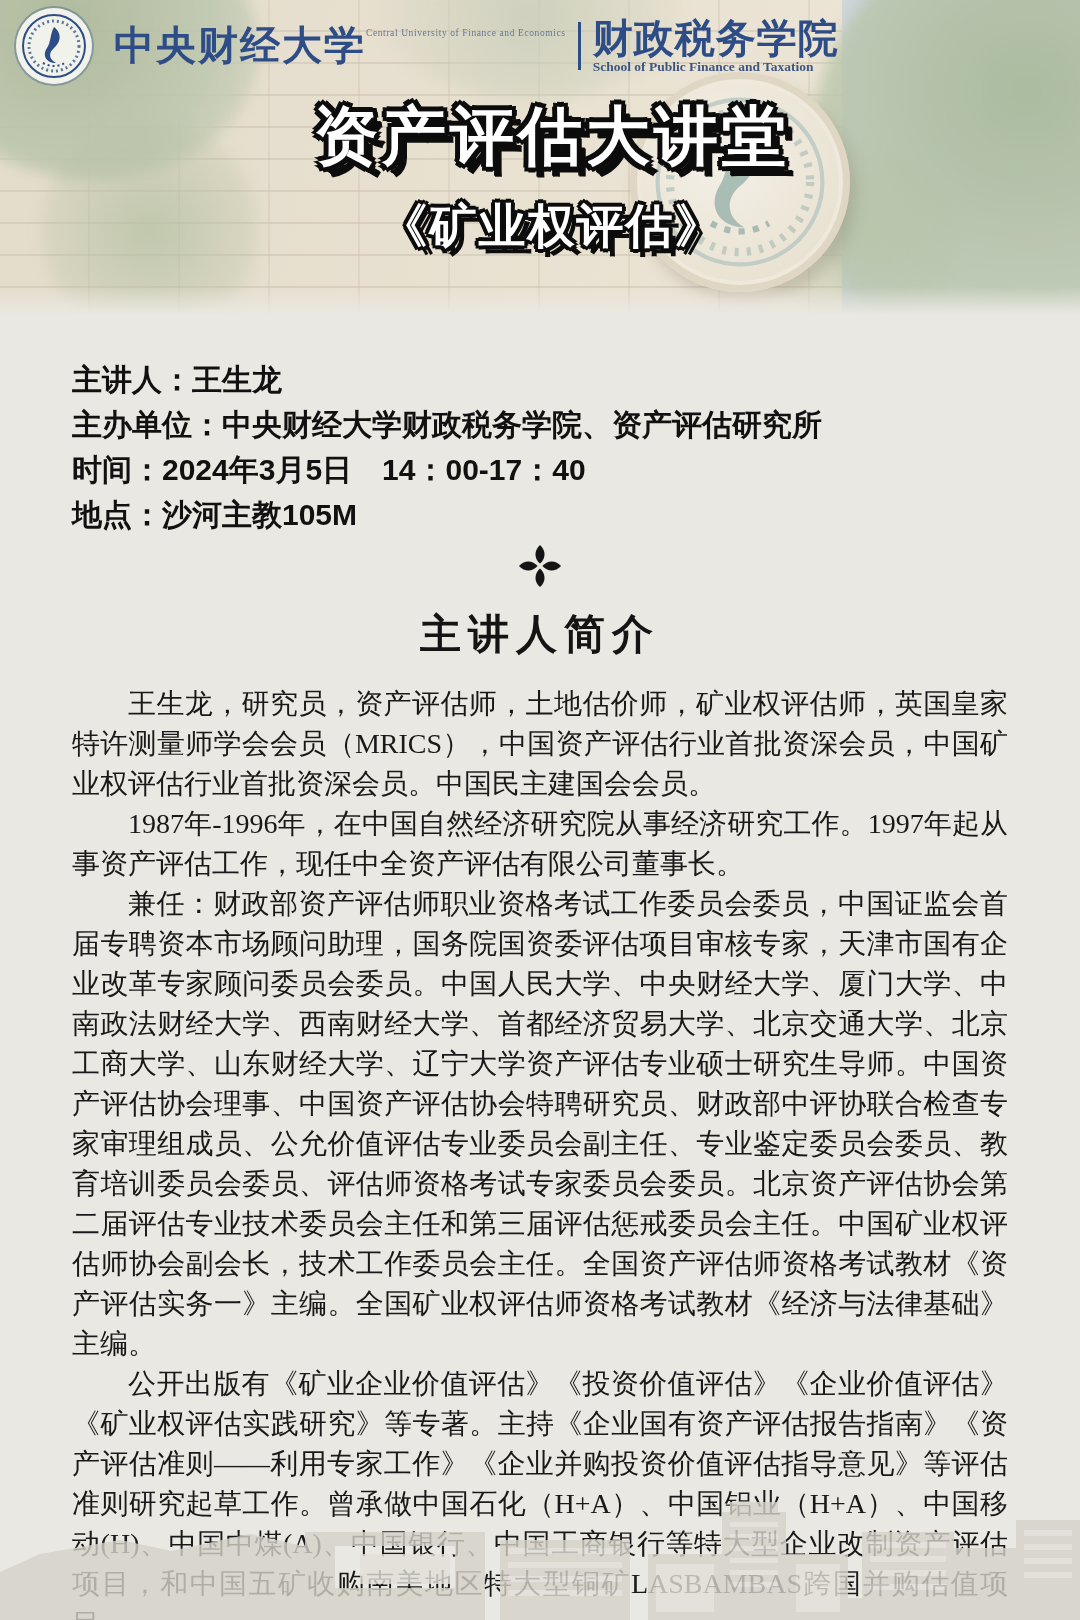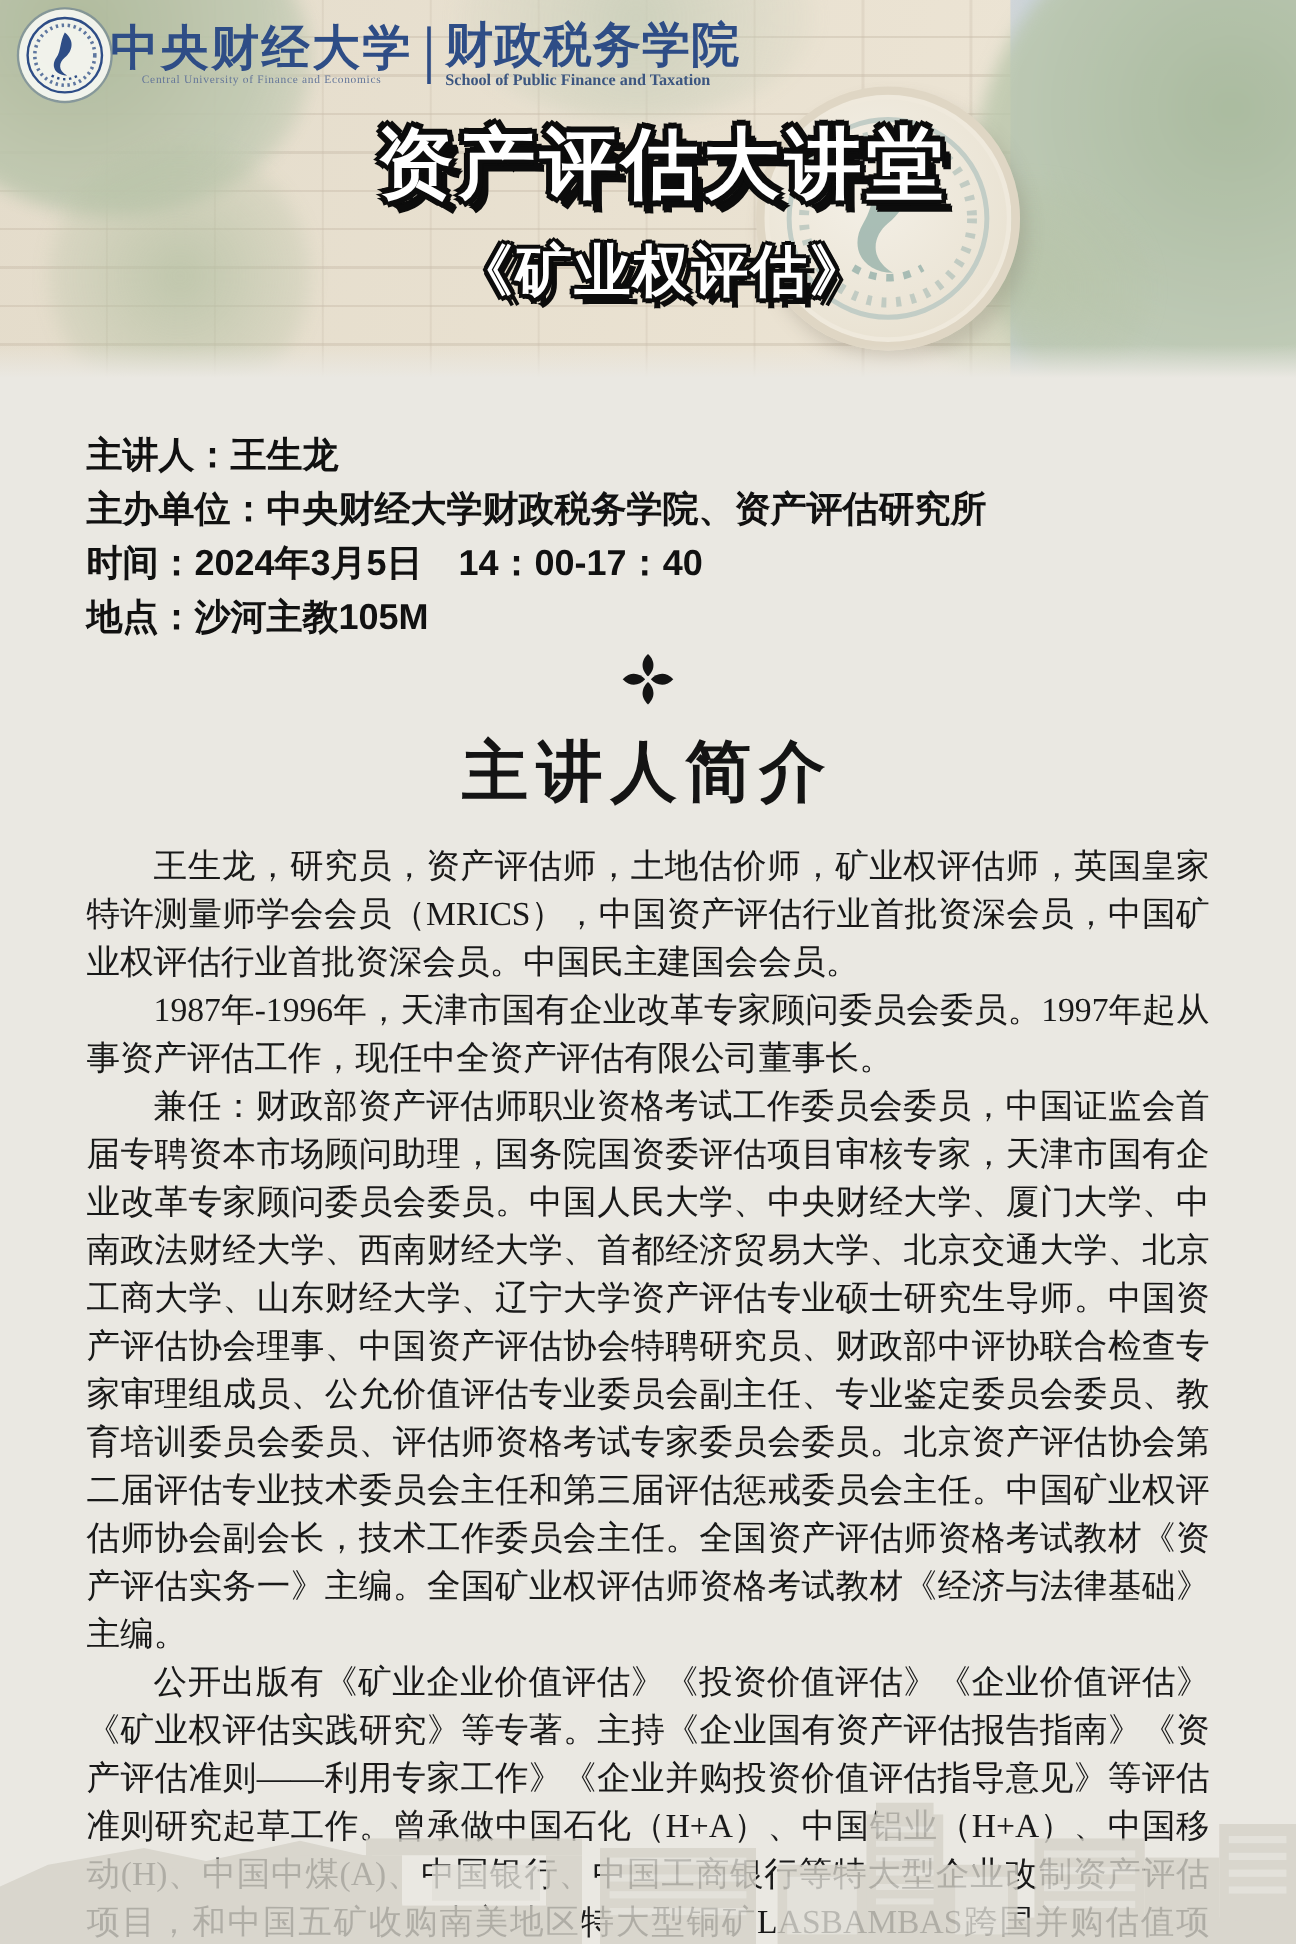--- a/index.html
+++ b/index.html
@@ -27,21 +27,21 @@
         background:radial-gradient(circle at 42% 38%,#f4f0e7,#e9e2d2 75%,#ddd4c2);
         border:7px solid #dfd6c4;box-shadow:6px 10px 14px rgba(120,110,95,.25), inset 0 0 0 4px #efe9dc;}
   .wall-seal svg{width:100%;height:100%;}
 
   
   .logobar{position:absolute;left:16px;top:8px;display:flex;align-items:center;z-index:6;}
   .logo-seal{width:76px;height:76px;border-radius:50%;flex:0 0 auto;
         background:rgba(252,252,248,.85);box-shadow:0 0 0 2px rgba(46,77,134,.35);
         display:flex;align-items:center;justify-content:center;}
   .logo-seal svg{width:70px;height:70px;}
-  .uni-block{margin-left:0;display:flex;flex-direction:column;align-items:center;}
+  .uni-block{margin-left:22px;display:flex;flex-direction:row;}
   .uni-cn{font-family:"Liberation Serif",serif;font-weight:700;font-size:40px;line-height:40px;
         color:#2e4d86;letter-spacing:2px;}
   .uni-en{font-family:"Liberation Serif",serif;font-size:9.5px;letter-spacing:.6px;color:#647699;margin-top:2px;}
   .logo-div{width:3px;height:48px;background:#2e4d86;margin:0 12px;}
   .sch-block{display:flex;flex-direction:column;align-items:flex-start;}
   .sch-cn{font-family:"Liberation Sans",sans-serif;font-weight:700;font-size:40px;line-height:42px;color:#2e4d86;letter-spacing:1px;}
   .sch-en{font-family:"Liberation Serif",serif;font-weight:700;font-size:13.5px;color:#3c5680;margin-top:0;}
 
   
   .title-wrap{position:absolute;left:12px;top:104px;width:100%;text-align:center;z-index:5;}
@@ -58,21 +58,21 @@
 
   
   .info{margin:42px 72px 0 72px;font-family:"Liberation Sans",sans-serif;font-weight:700;
         font-size:30px;color:#111;}
   .info-line{line-height:45px;white-space:nowrap;}
 
   
   .ornament{margin-top:6px;text-align:center;height:48px;}
   .ornament svg{width:46px;height:46px;}
   .sec-heading{margin:16px 0 0 0;text-align:center;font-family:"Liberation Serif",serif;
-        font-weight:700;font-size:55px;letter-spacing:7px;color:#141414;}
+        font-weight:700;font-size:41px;letter-spacing:7px;color:#141414;}
 
   
   .bio{margin:22px 72px 0 72px;font-size:28px;line-height:40px;text-align:justify;color:#191919;}
   .bio p{margin:0;text-indent:2em;}
 
   
   .skyline{position:absolute;left:0;bottom:0;width:1080px;height:118px;opacity:.8;}
 </style>
 </head>
 <body>
@@ -137,21 +137,21 @@
         <path d="M0 2.5 C5 7 7.5 15 0 22 C-7.5 15 -5 7 0 2.5 Z"></path>
         <path d="M-2.5 0 C-7 5 -15 7.5 -22 0 C-15 -7.5 -7 -5 -2.5 0 Z"></path>
       </g>
     </svg>
   </div>
 
   <h2 class="sec-heading">主讲人简介</h2>
 
   <div class="bio">
     <p>王生龙，研究员，资产评估师，土地估价师，矿业权评估师，英国皇家特许测量师学会会员（MRICS），中国资产评估行业首批资深会员，中国矿业权评估行业首批资深会员。中国民主建国会会员。</p>
-    <p>1987年-1996年，天津市国有企业改革专家顾问委员会委员。1997年起从事资产评估工作，现任中全资产评估有限公司董事长。</p>
+    <p>1987年-1996年，在中国自然经济研究院从事经济研究工作。1997年起从事资产评估工作，现任中全资产评估有限公司董事长。</p>
     <p>兼任：财政部资产评估师职业资格考试工作委员会委员，中国证监会首届专聘资本市场顾问助理，国务院国资委评估项目审核专家，天津市国有企业改革专家顾问委员会委员。中国人民大学、中央财经大学、厦门大学、中南政法财经大学、西南财经大学、首都经济贸易大学、北京交通大学、北京工商大学、山东财经大学、辽宁大学资产评估专业硕士研究生导师。中国资产评估协会理事、中国资产评估协会特聘研究员、财政部中评协联合检查专家审理组成员、公允价值评估专业委员会副主任、专业鉴定委员会委员、教育培训委员会委员、评估师资格考试专家委员会委员。北京资产评估协会第二届评估专业技术委员会主任和第三届评估惩戒委员会主任。中国矿业权评估师协会副会长，技术工作委员会主任。全国资产评估师资格考试教材《资产评估实务一》主编。全国矿业权评估师资格考试教材《经济与法律基础》主编。</p>
     <p>公开出版有《矿业企业价值评估》《投资价值评估》《企业价值评估》《矿业权评估实践研究》等专著。主持《企业国有资产评估报告指南》《资产评估准则——利用专家工作》《企业并购投资价值评估指导意见》等评估准则研究起草工作。曾承做中国石化（H+A）、中国铝业（H+A）、中国移动(H)、中国中煤(A)、中国银行、中国工商银行等特大型企业改制资产评估项目，和中国五矿收购南美地区特大型铜矿LASBAMBAS跨国并购估值项目。</p>
   </div>
 
   <svg class="skyline" viewBox="0 0 1080 118" preserveAspectRatio="none" aria-hidden="true">
     <g fill="#d5d2c9">
       <polygon points="0,70 40,52 120,38 215,58 230,118 0,118"></polygon>
       <polygon points="120,60 250,32 330,50 340,118 150,118"></polygon>
       <rect x="250" y="44" width="60" height="74"></rect>
       <rect x="305" y="30" width="180" height="14"></rect>

